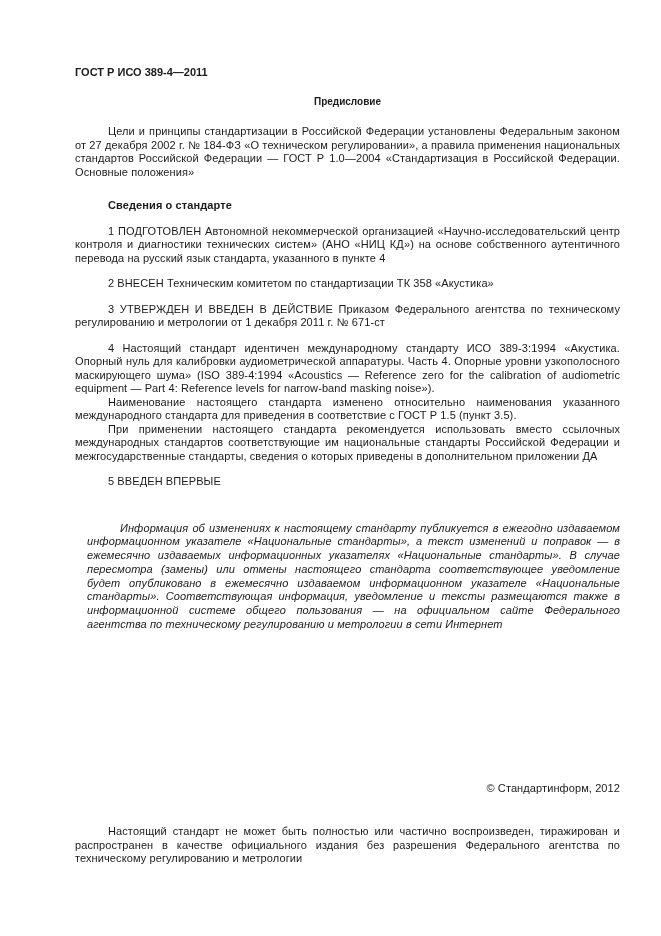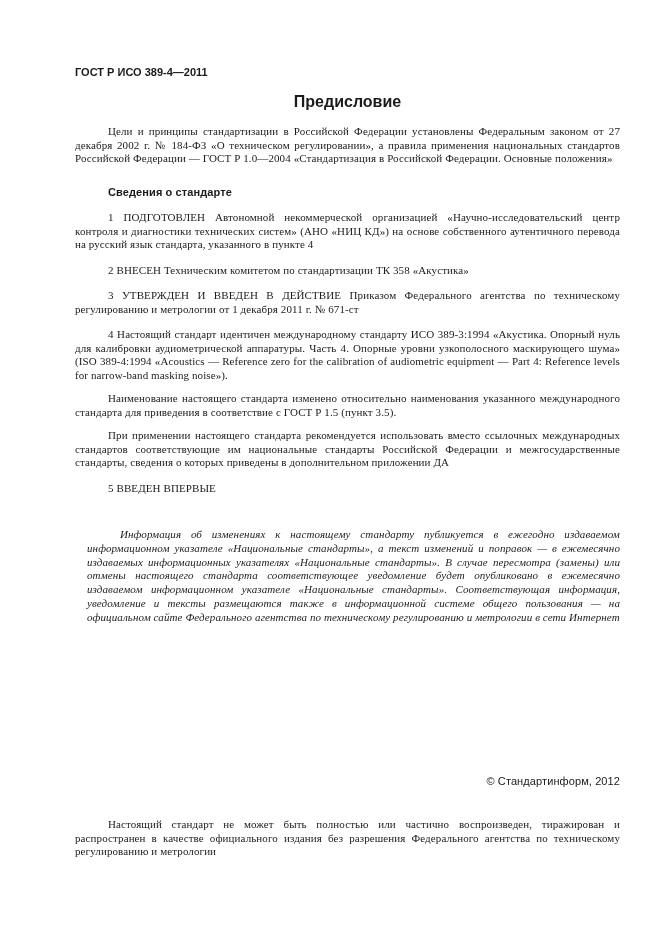--- a/index.html
+++ b/index.html
@@ -21,41 +21,41 @@
   }
   .doc-code {
     font-weight: bold;
     font-size: 11px;
     line-height: 13px;
   }
   .title {
     margin-top: 16px;
     text-align: center;
     font-weight: bold;
-    font-size: 16px;
+    font-size: 10px;
     line-height: 14px;
   }
   p {
     margin: 0;
     font-size: 11px;
     line-height: 13.5px;
     text-align: justify;
     letter-spacing: 0.1px;
   }
-  .indent { text-indent: 33px; font-family: Liberation Serif, serif; }
+  .indent { text-indent: 33px; }
   .intro { margin-top: 16px; }
   .heading {
     margin-top: 20px;
     font-weight: bold;
     font-size: 11px;
     line-height: 13.5px;
     text-indent: 33px;
   }
   .item { margin-top: 12px; }
-  .sub { margin-top: 10px; }
+  .sub { margin-top: 0; }
   .notice {
     margin-top: 33px;
     font-style: italic;
     line-height: 13.8px;
     margin-left: 12px;
   }
   .spacer { height: 150px; }
   .copyright {
     text-align: right;
     font-size: 11px;

